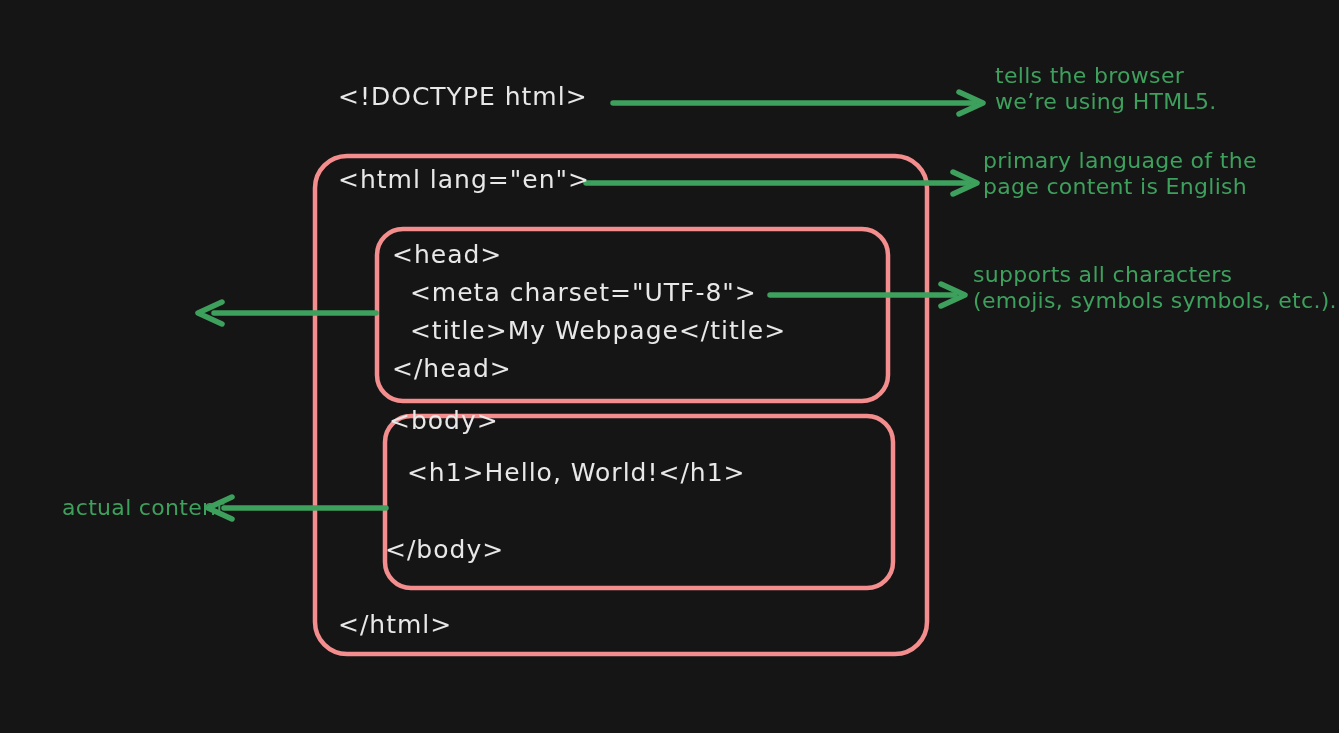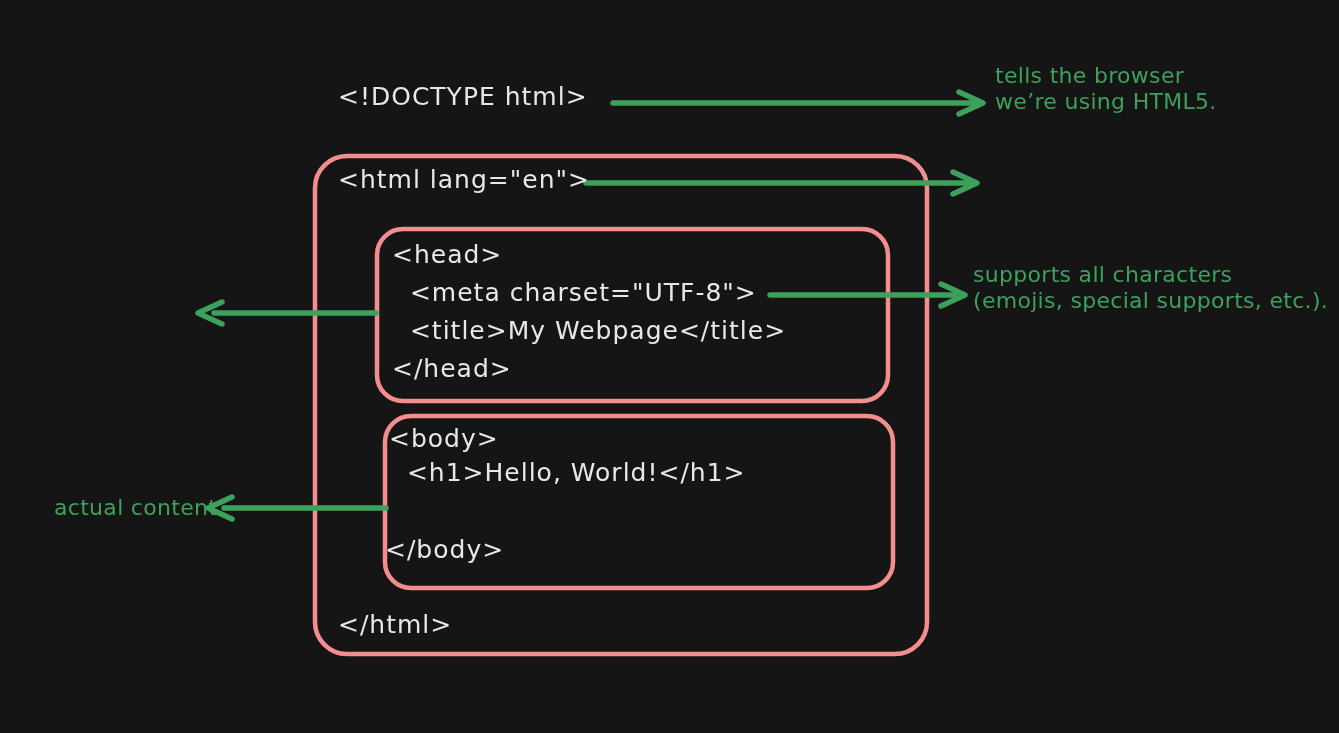--- a/index.html
+++ b/index.html
@@ -76,25 +76,27 @@
   </svg>
 
   <div class="code" style="left:338px; top:80px">&lt;!DOCTYPE html&gt;</div>
   <div class="code" style="left:338px; top:163px">&lt;html lang="en"&gt;</div>
 
   <div class="code" style="left:392px; top:238px">&lt;head&gt;</div>
   <div class="code" style="left:392px; top:276px">  &lt;meta charset="UTF-8"&gt;</div>
   <div class="code" style="left:392px; top:352px">&lt;/head&gt;</div>
   <div class="code" style="left:392px; top:314px">  &lt;title&gt;My Webpage&lt;/title&gt;</div>
 
-  <div class="code" style="left:389px; top:422px">&lt;body&gt;</div>
+  <div class="code" style="left:389px; top:404px">&lt;body&gt;</div>
   <div class="code" style="left:389px; top:456px">  &lt;h1&gt;Hello, World!&lt;/h1&gt;</div>
   <div class="code" style="left:385px; top:533px">&lt;/body&gt;</div>
 
   <div class="code" style="left:338px; top:608px">&lt;/html&gt;</div>
 
   <div class="note" style="left:995px; top:63px">tells the browser
 we’re using HTML5.</div>
+  <div class="note" style="left:983px; top:148px">primary language of the
+page content is English</div>
   <div class="note" style="left:973px; top:262px">supports all characters
-(emojis, special supports, etc.).</div>
-  <div class="note" style="left:54px; top:495px">actual content</div>
+(emojis, symbols symbols, etc.).</div>
+  <div class="note" style="left:62px; top:495px">actual content</div>
 
 </div>
 
 </body></html>

